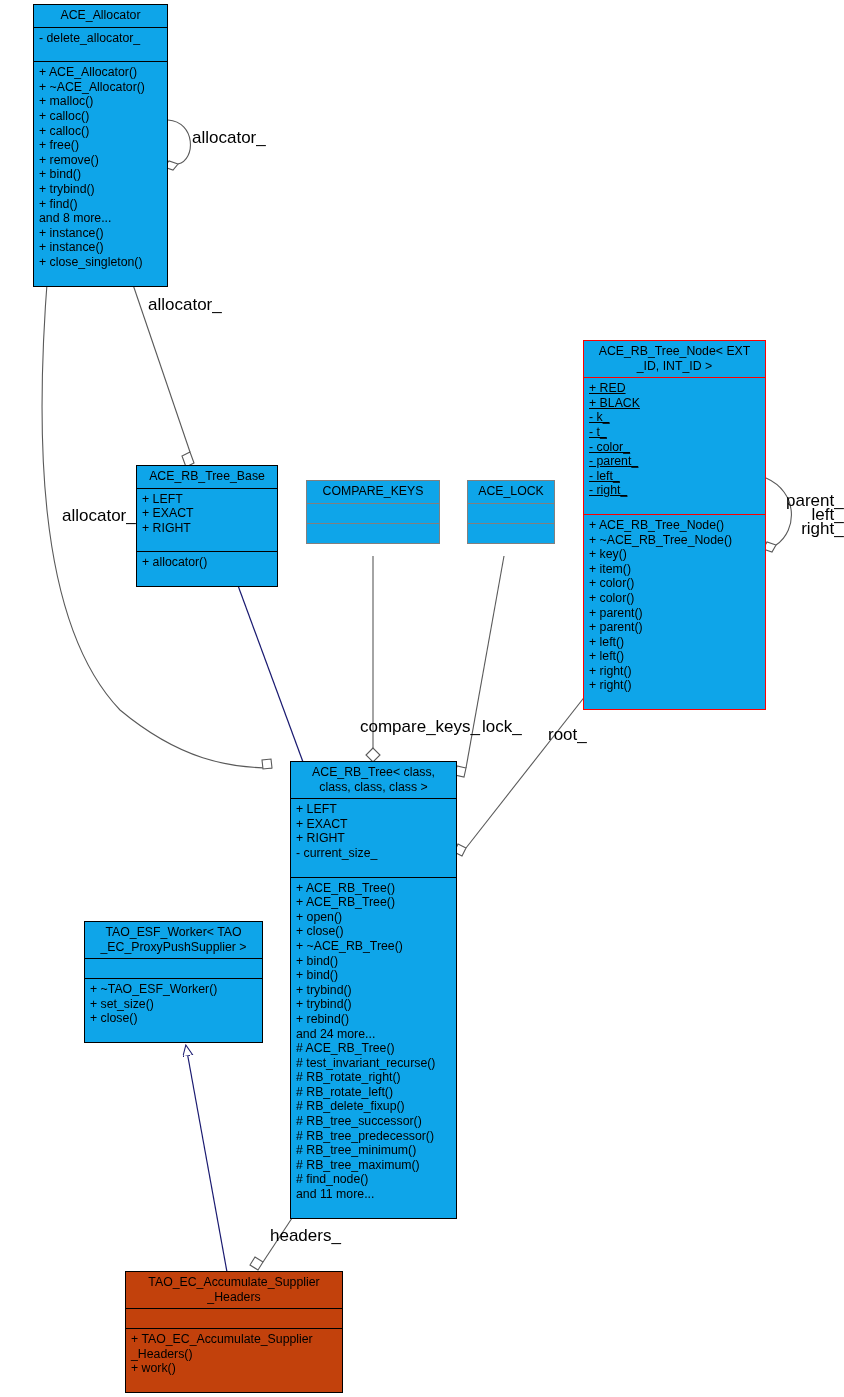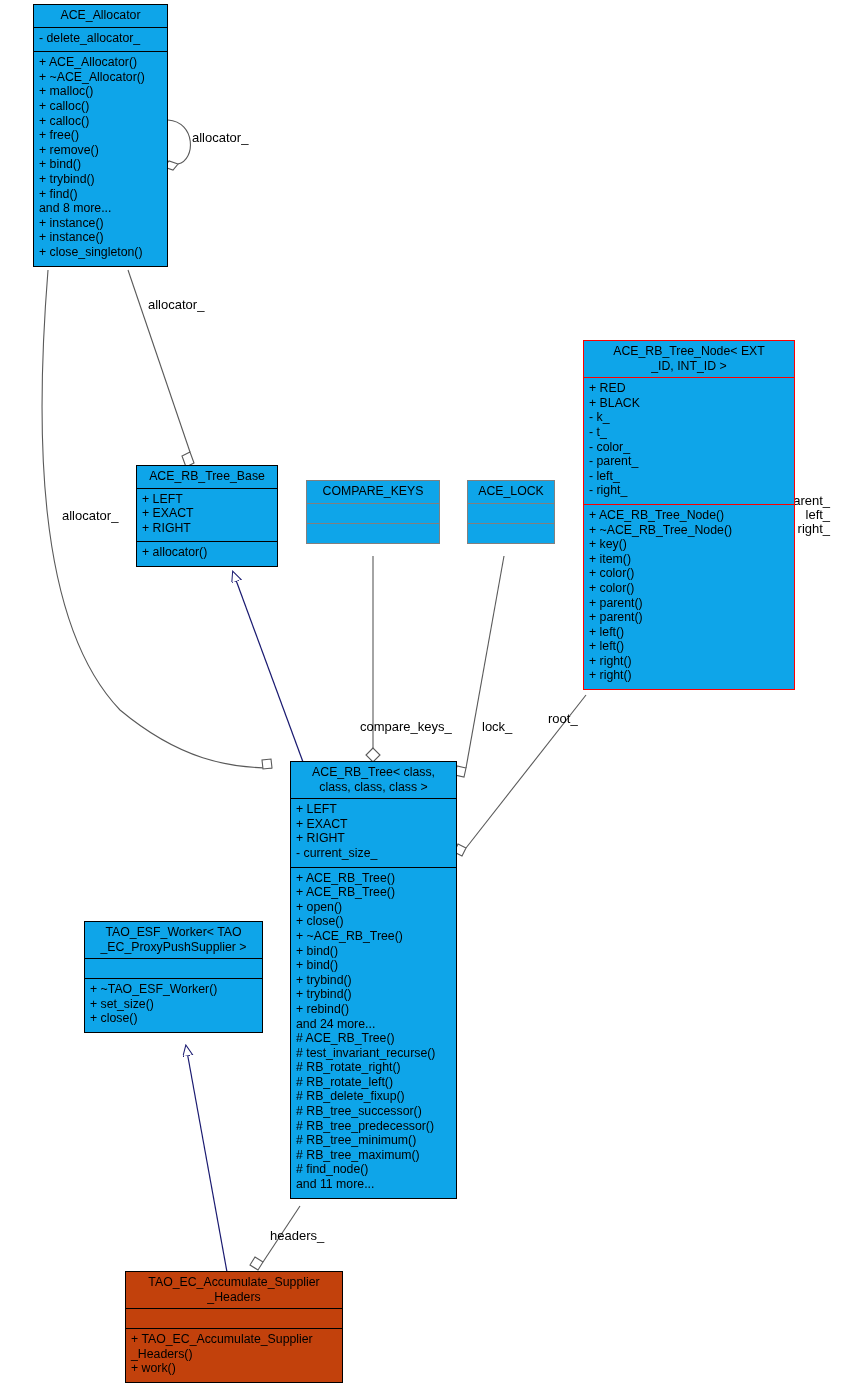--- a/index.html
+++ b/index.html
@@ -16,41 +16,41 @@
   .uml{
     position:absolute;box-sizing:border-box;
     border:1px solid #000000;background:#0ea5e9;
     font-size:12.3px;line-height:14.6px;
   }
   .uml .cname{
     text-align:center;padding:3px 4px 4px 4px;
     border-bottom:1px solid #000000;white-space:pre-line;
   }
   .uml .attrs,.uml .ops{
-    padding:3px 5px 6px 5px;white-space:pre-line;
+    padding:3px 5px 16px 5px;white-space:pre-line;
   }
   .uml .attrs{border-bottom:1px solid #000000;}
   .uml .empty{height:13px;padding:3px 5px;}
 
   
   .uml.red{border-color:#ff0000;}
   .uml.red .cname{border-bottom-color:#ff0000;}
-  .uml.red .attrs{border-bottom-color:#ff0000;}
+  .uml.red .attrs{border-bottom-color:#ff0000;text-decoration:underline;}
 
   
   .uml.grey{border-color:#808080;}
   .uml.grey .cname{border-bottom-color:#808080;}
   .uml.grey .attrs{border-bottom-color:#808080;}
 
   
   .uml.filled{background:#c2410c;}
 
   
   .elabel{
-    position:absolute;font-size:13px;line-height:14.2px;
+    position:absolute;font-size:17px;line-height:14.2px;
     color:#000000;white-space:pre-line;
   }
   .elabel.ctr{text-align:right;}
 </style>
 </head>
 <body>
 
 <div id="canvas">
 
   <svg class="edges" viewBox="0 0 844 1397" width="844" height="1397" xmlns="http://www.w3.org/2000/svg">
@@ -116,21 +116,21 @@
   <div class="elabel" style="left:62px;top:509px;">allocator_</div>
 
   <div class="elabel ctr" style="left:786px;top:494px;">parent_
 left_
 right_</div>
 
   <div class="elabel" style="left:360px;top:720px;">compare_keys_</div>
 
   <div class="elabel" style="left:482px;top:720px;">lock_</div>
 
-  <div class="elabel" style="left:548px;top:712px;">root_</div>
+  <div class="elabel" style="left:548px;top:728px;">root_</div>
 
   <div class="elabel" style="left:270px;top:1229px;">headers_</div>
 
   <div class="uml" style="left:33px;top:4px;width:135px;">
     <div class="cname">ACE_Allocator</div>
     <div class="attrs">- delete_allocator_</div>
     <div class="ops">+ ACE_Allocator()
 + ~ACE_Allocator()
 + malloc()
 + calloc()
@@ -139,21 +139,21 @@
 + remove()
 + bind()
 + trybind()
 + find()
 and 8 more...
 + instance()
 + instance()
 + close_singleton()</div>
   </div>
 
-  <div class="uml red" style="left:583px;top:340px;width:212px;">
+  <div class="uml red" style="left:583px;top:340px;width:183px;">
     <div class="cname">ACE_RB_Tree_Node&lt; EXT
 _ID, INT_ID &gt;</div>
     <div class="attrs">+ RED
 + BLACK
 - k_
 - t_
 - color_
 - parent_
 - left_
 - right_</div>

